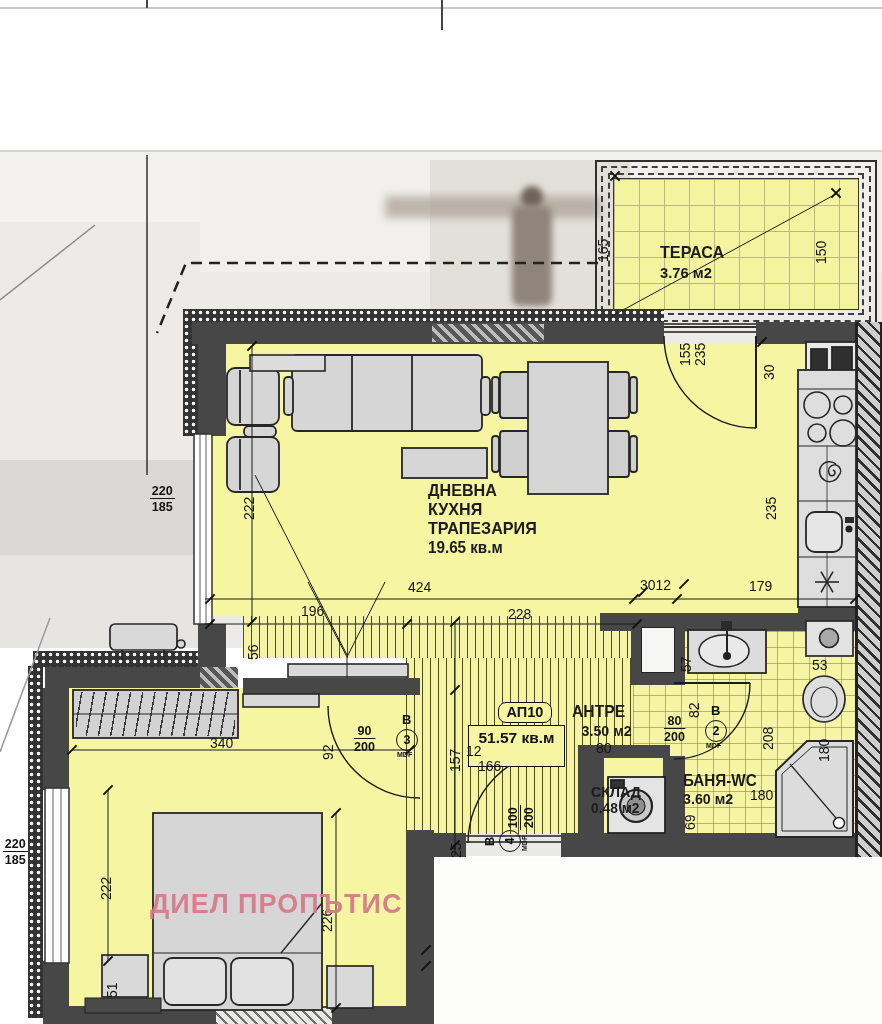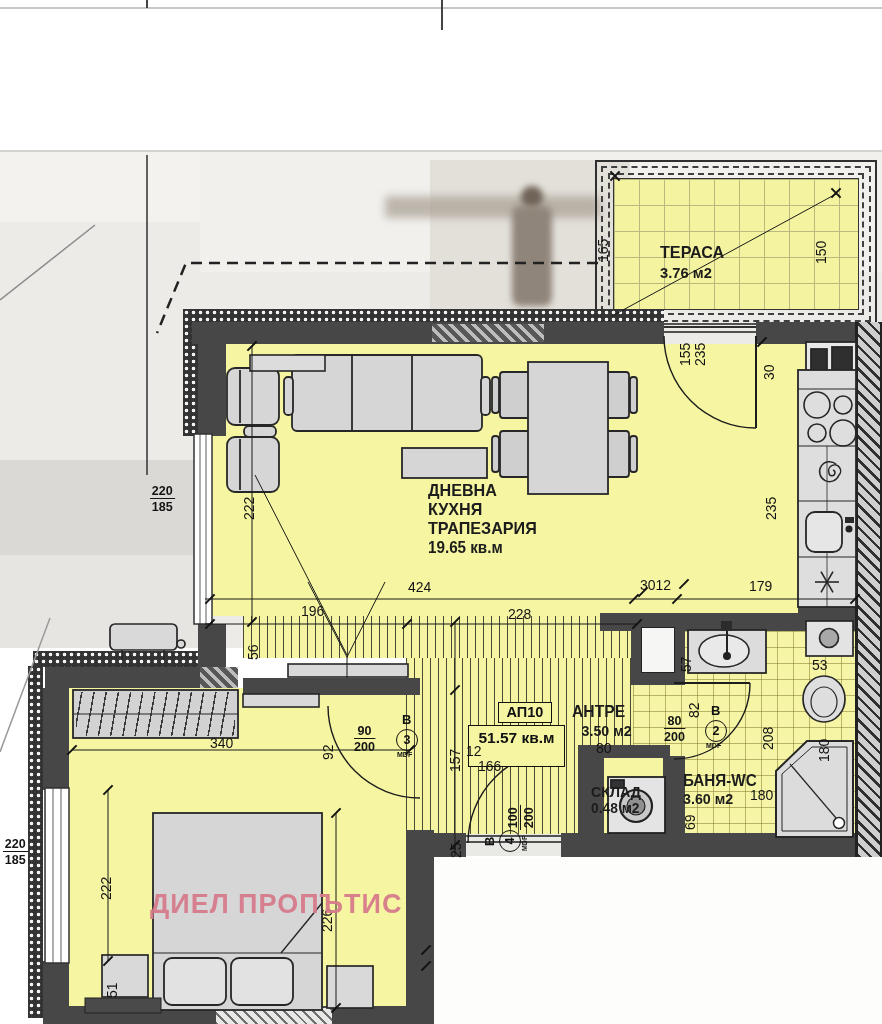--- a/index.html
+++ b/index.html
@@ -295,21 +295,21 @@
     <span style="font-size:15px;margin-left:10px;">3.50 м2</span>
   </div>
   <div class="rmlabel" style="left:683px;top:772px;font-size:16px;z-index:8;">
     <span>БАНЯ-WC</span><br>
     <span style="font-size:15px;">3.60 м2</span>
   </div>
   <div class="rmlabel" style="left:591px;top:784px;font-size:15px;z-index:8;line-height:16px;">
     <span>СКЛАД</span><br>
     <span style="font-size:14.5px;">0.48 м2</span>
   </div>
-  <div class="apbox" style="left:498px;top:702px;width:54px;height:21px;font-size:14.5px;line-height:19px;z-index:8;">
+  <div class="apbox" style="left:498px;top:702px;width:54px;height:21px;font-size:14.5px;line-height:19px;z-index:8;border-radius:8px;">
     <span>АП10</span>
   </div>
   <div class="apbox" style="left:468px;top:725px;width:97px;height:42px;font-size:15.5px;line-height:23px;z-index:8;">
     <span>51.57 кв.м</span>
   </div>
 
   <div id="watermark" style="left:150px;top:889px;z-index:9;">ДИЕЛ ПРОПЪТИС</div>
 
   <div id="gen" style="left:0;top:0;width:0;height:0;z-index:8;">
       <div class="dim rot" style="left: 594px; top: 262px;">165</div>

